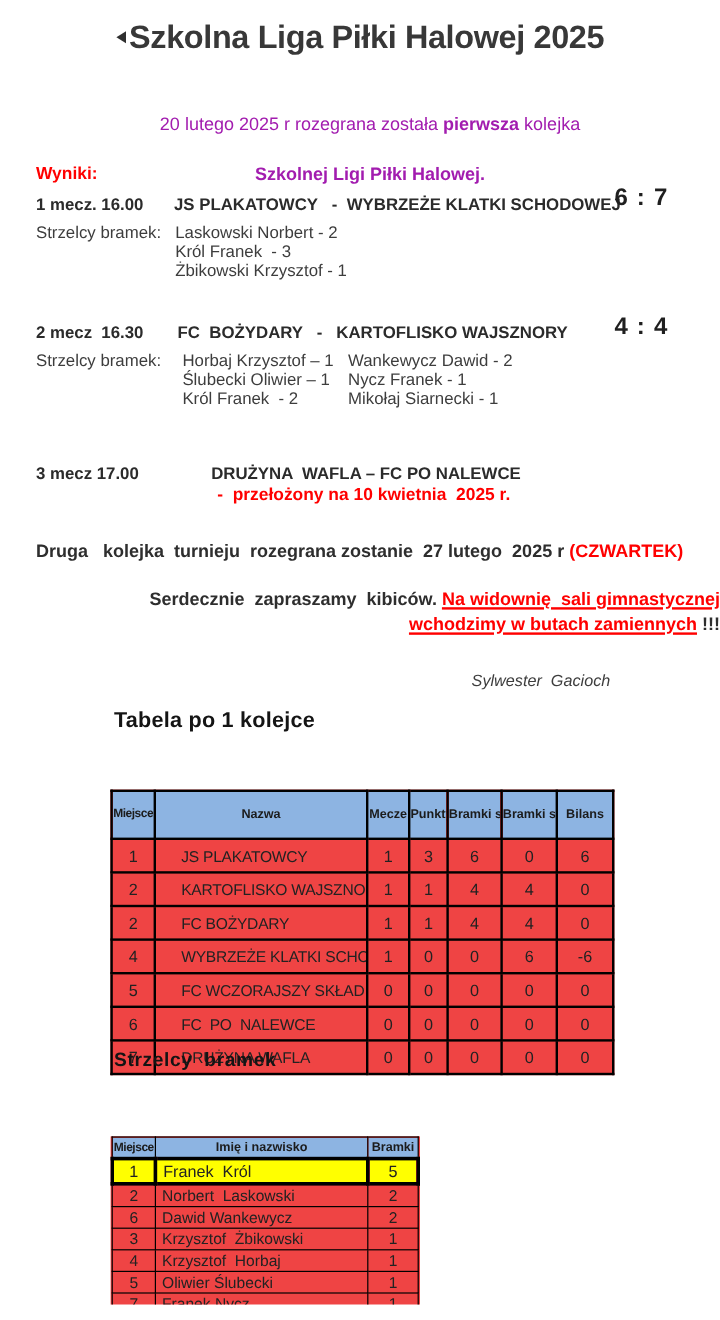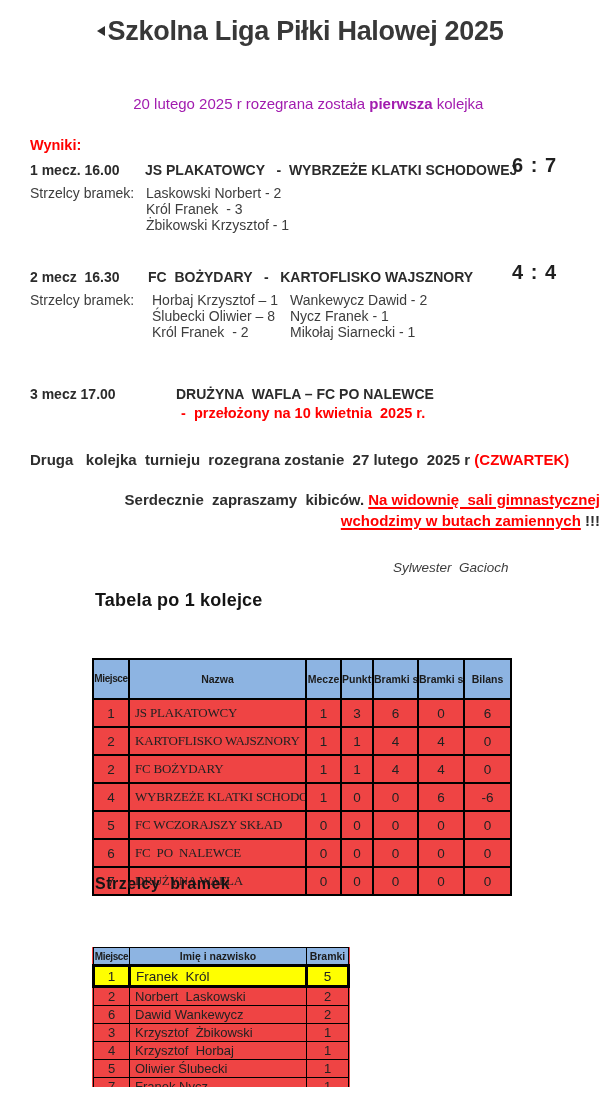--- a/index.html
+++ b/index.html
@@ -38,57 +38,58 @@
   .sec-h2{top:875px;left:95px;font-size:16px;font-weight:bold;color:#141414;letter-spacing:0.5px;}
   
   table{border-collapse:collapse;table-layout:fixed;background:#ef4444;}
   .league-wrap{top:622px;left:92px;}
   .league-wrap table{width:418px;}
   .league-wrap th,.league-wrap td{border:2px solid #000;overflow:hidden;}
   .league-wrap th{background:#8db4e2;height:38px;font-size:10.5px;font-weight:bold;
      color:#1c1c1c;text-align:center;padding:0;line-height:1.2;}
   .league-wrap th.first{font-size:10px;letter-spacing:-0.4px;}
   .league-wrap td{height:26px;font-size:13.5px;color:#222;text-align:center;padding:0;}
-  .league-wrap td.name{text-align:left;padding-left:5px;font-size:13px;letter-spacing:-0.2px;font-family:Liberation Serif, serif;}
+  .league-wrap td.name{text-align:left;padding-left:21px;font-size:13px;letter-spacing:-0.2px;}
   .scorers-wrap{top:911px;left:92px;height:176px;overflow:hidden;}
   .scorers-wrap table{width:255px;}
   .scorers-wrap th,.scorers-wrap td{border:1.8px solid #000;overflow:hidden;padding:0;}
   .scorers-wrap th{background:#8db4e2;height:16px;font-size:10.5px;font-weight:bold;color:#1c1c1c;text-align:center;}
   .scorers-wrap th.first{font-size:10px;letter-spacing:-0.4px;}
   .scorers-wrap td{height:17px;font-size:13px;color:#222;text-align:center;}
   .scorers-wrap td.name{text-align:left;padding-left:5px;}
   .scorers-wrap tr.hl td{background:#ffff00;border:3px solid #000;height:18px;font-size:13.5px;}
 </style>
 </head>
 <body>
 
 <div class="page">
 
   <div class="abs title"><span class="title-mark"></span><span>Szkolna Liga Piłki Halowej 2025</span></div>
 
   <div class="abs intro">
     <span>20 lutego 2025 r rozegrana została </span><span class="b">pierwsza</span><span> kolejka</span><br>
+    <span class="b">Szkolnej Ligi Piłki Halowej.</span>
   </div>
 
   <div class="abs results-label">Wyniki:</div>
 
   <div class="abs mline" style="top:162px;left:30px;">1 mecz. 16.00</div>
   <div class="abs mline" style="top:162px;left:145px;">JS PLAKATOWCY   -  WYBRZEŻE KLATKI SCHODOWEJ</div>
   <div class="abs score" style="top:154px;left:512px;">6 : 7</div>
   <div class="abs slabel" style="top:185px;left:30px;">Strzelcy bramek:</div>
   <div class="abs sline" style="top:185px;left:146px;">Laskowski Norbert - 2</div>
   <div class="abs sline" style="top:201px;left:146px;">Król Franek  - 3</div>
   <div class="abs sline" style="top:217px;left:146px;">Żbikowski Krzysztof - 1</div>
 
   <div class="abs mline" style="top:269px;left:30px;">2 mecz  16.30</div>
   <div class="abs mline" style="top:269px;left:148px;">FC  BOŻYDARY   -   KARTOFLISKO WAJSZNORY</div>
   <div class="abs score" style="top:261px;left:512px;">4 : 4</div>
   <div class="abs slabel" style="top:292px;left:30px;">Strzelcy bramek:</div>
   <div class="abs sline" style="top:292px;left:152px;">Horbaj Krzysztof – 1</div>
-  <div class="abs sline" style="top:308px;left:152px;">Ślubecki Oliwier – 8</div>
+  <div class="abs sline" style="top:308px;left:152px;">Ślubecki Oliwier – 1</div>
   <div class="abs sline" style="top:324px;left:152px;">Król Franek  - 2</div>
   <div class="abs sline" style="top:292px;left:290px;">Wankewycz Dawid - 2</div>
   <div class="abs sline" style="top:308px;left:290px;">Nycz Franek - 1</div>
   <div class="abs sline" style="top:324px;left:290px;">Mikołaj Siarnecki - 1</div>
 
   <div class="abs mline" style="top:386px;left:30px;">3 mecz 17.00</div>
   <div class="abs mline" style="top:386px;left:176px;">DRUŻYNA  WAFLA – FC PO NALEWCE</div>
   <div class="abs postponed" style="top:405px;left:181px;">-  przełożony na 10 kwietnia  2025 r.</div>
 
   <div class="abs ann" style="top:451px;left:30px;"><span>Druga   kolejka  turnieju  rozegrana zostanie  27 lutego  2025 r </span><span class="red">(CZWARTEK)</span></div>

